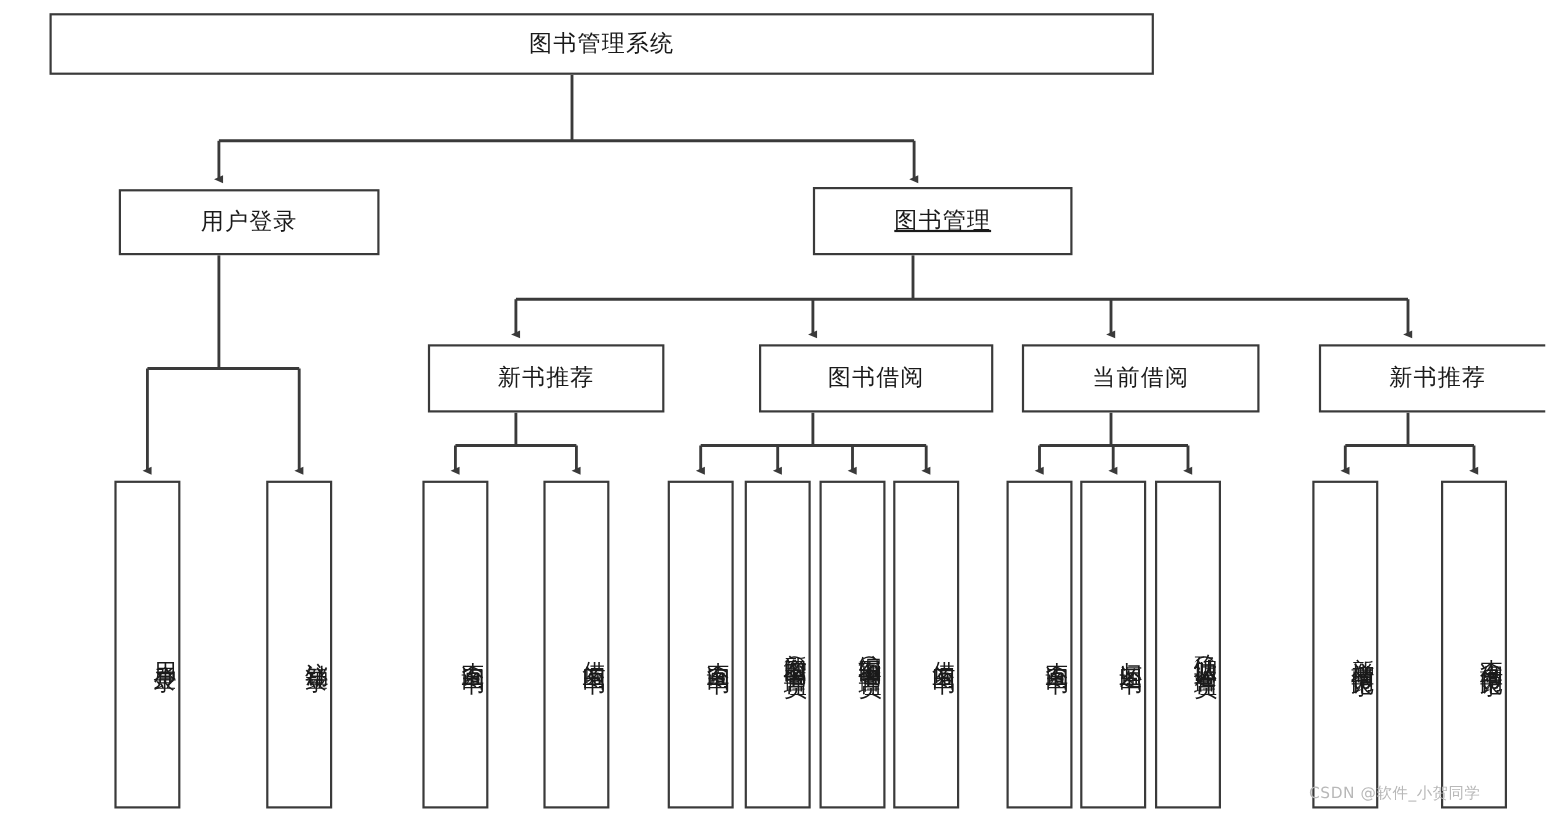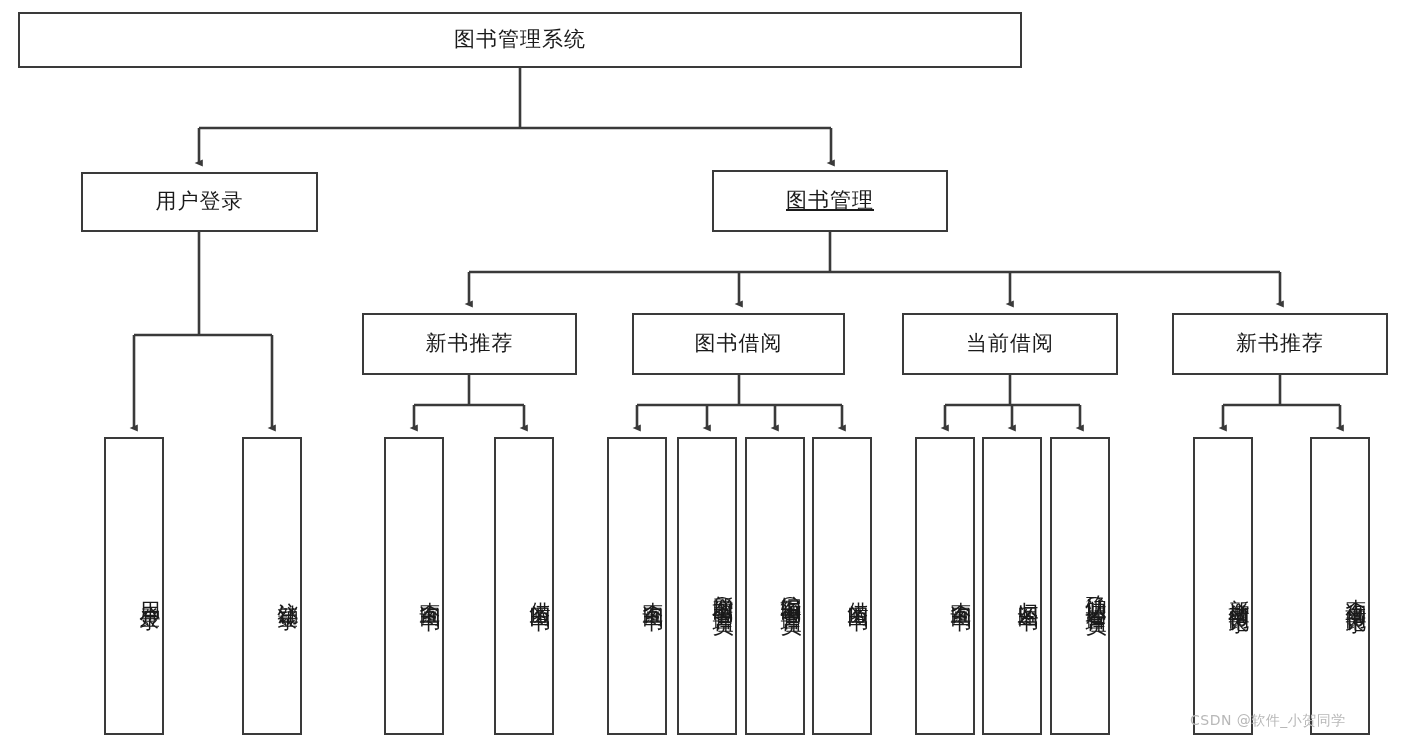--- a/index.html
+++ b/index.html
@@ -31,20 +31,21 @@
     background: #ffffff;
     display: flex;
     align-items: center;
     justify-content: center;
     color: #1a1a1a;
   }
   .node.horiz {
     font-size: 21px;
     letter-spacing: 1px;
     line-height: 1.2;
+    margin-left: 27px;
   }
   .node.vert {
     writing-mode: vertical-rl;
     text-orientation: upright;
     font-size: 21px;
     letter-spacing: 3px;
     line-height: 1.15;
     align-items: flex-start;
     justify-content: center;
     padding-top: 10px;
@@ -118,21 +119,21 @@
       <path d="M1340,405 L1340,428" marker-end="url(#arrow)"></path>
     </g>
   </svg>
 
   <div class="node horiz" style="left:18px; top:12px; width:1004px; height:56px;">图书管理系统</div>
 
   <div class="node horiz" style="left:81px; top:172px; width:237px; height:60px;">用户登录</div>
   <div class="node horiz" style="left:712px; top:170px; width:236px; height:62px;text-decoration:underline;">图书管理</div>
 
   <div class="node horiz" style="left:362px; top:313px; width:215px; height:62px;text-align:center;">新书推荐</div>
-  <div class="node horiz" style="left:632px; top:313px; width:213px; height:62px;">图书借阅</div>
+  <div class="node horiz" style="left:663px; top:313px; width:213px; height:62px;">图书借阅</div>
   <div class="node horiz" style="left:902px; top:313px; width:216px; height:62px;">当前借阅</div>
   <div class="node horiz" style="left:1172px; top:313px; width:216px; height:62px;">新书推荐</div>
 
   <div class="node vert" style="left:104px; top:437px; width:60px; height:298px;">
     <span class="vlabel">用户登录</span>
   </div>
   <div class="node vert" style="left:242px; top:437px; width:60px; height:298px;">
     <span class="vlabel">注销登录</span>
   </div>
 

